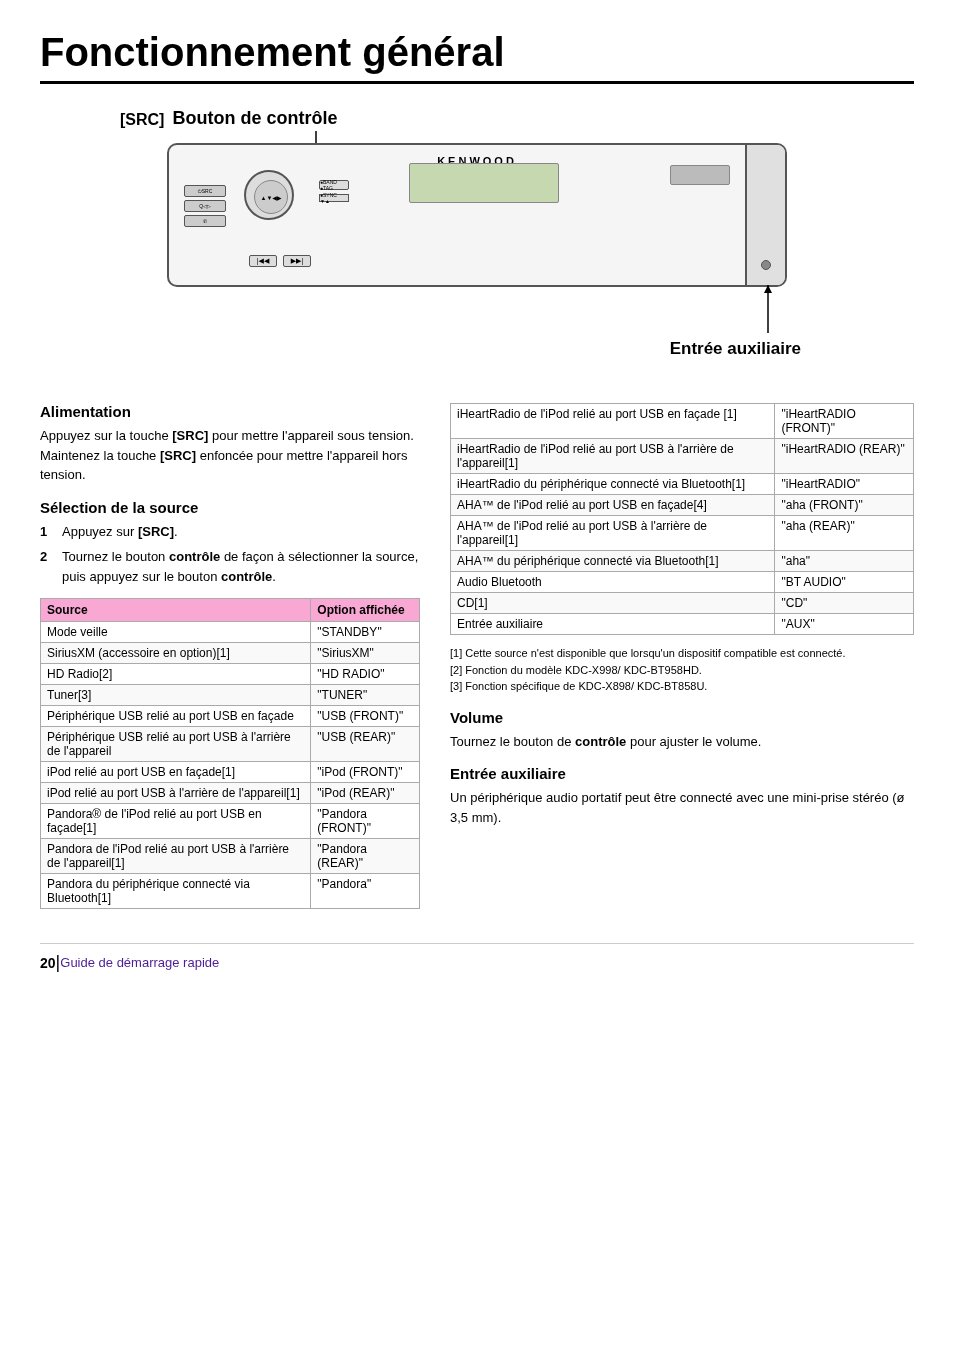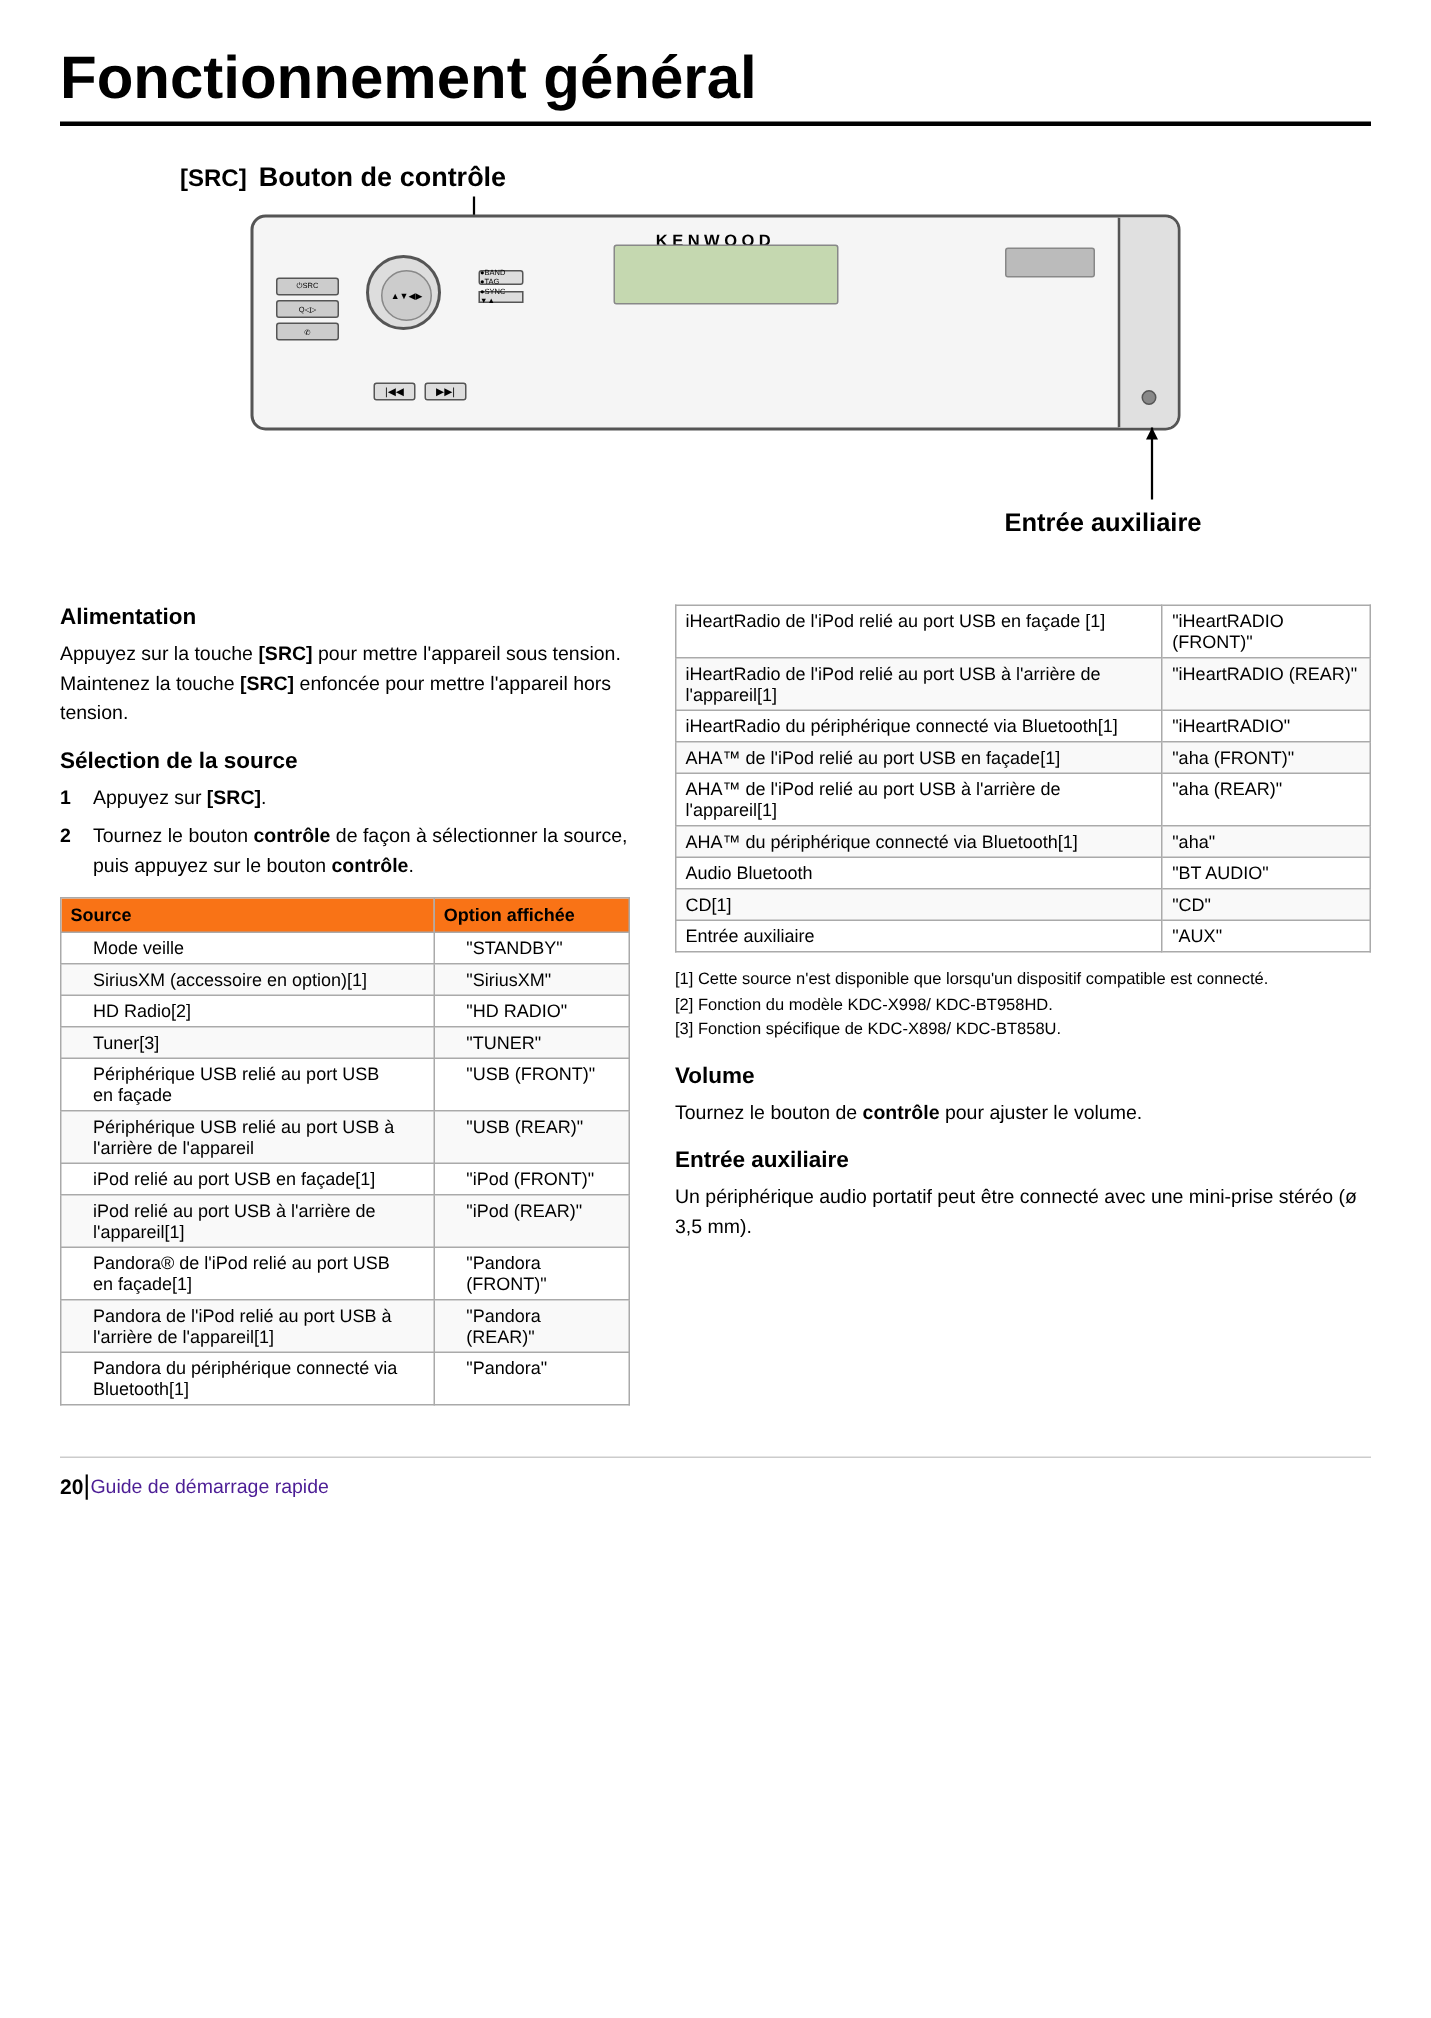--- a/index.html
+++ b/index.html
@@ -139,31 +139,31 @@
     }
 
     .source-table {
       width: 100%;
       border-collapse: collapse;
       margin-bottom: 14px;
       font-size: 12px;
     }
 
     .source-table th {
-      background: #f97316;
+      background: #f9a8d4;
       border: 1px solid #aaa;
       padding: 4px 6px;
       text-align: left;
       font-size: 12px;
       font-weight: bold;
     }
 
     .source-table td {
       border: 1px solid #aaa;
-      padding: 3px 21px;
+      padding: 3px 6px;
       vertical-align: top;
     }
 
     .source-table tr:nth-child(even) {
       background: #f9f9f9;
     }
 
     .right-table {
       width: 100%;
       border-collapse: collapse;
@@ -455,21 +455,21 @@
           </tr>
           <tr>
             <td>iHeartRadio de l'iPod relié au port USB à l'arrière de l'appareil[1]</td>
             <td>"iHeartRADIO (REAR)"</td>
           </tr>
           <tr>
             <td>iHeartRadio du périphérique connecté via Bluetooth[1]</td>
             <td>"iHeartRADIO"</td>
           </tr>
           <tr>
-            <td>AHA™ de l'iPod relié au port USB en façade[1]</td>
+            <td>AHA™ de l'iPod relié au port USB en façade[4]</td>
             <td>"aha (FRONT)"</td>
           </tr>
           <tr>
             <td>AHA™ de l'iPod relié au port USB à l'arrière de l'appareil[1]</td>
             <td>"aha (REAR)"</td>
           </tr>
           <tr>
             <td>AHA™ du périphérique connecté via Bluetooth[1]</td>
             <td>"aha"</td>
           </tr>

